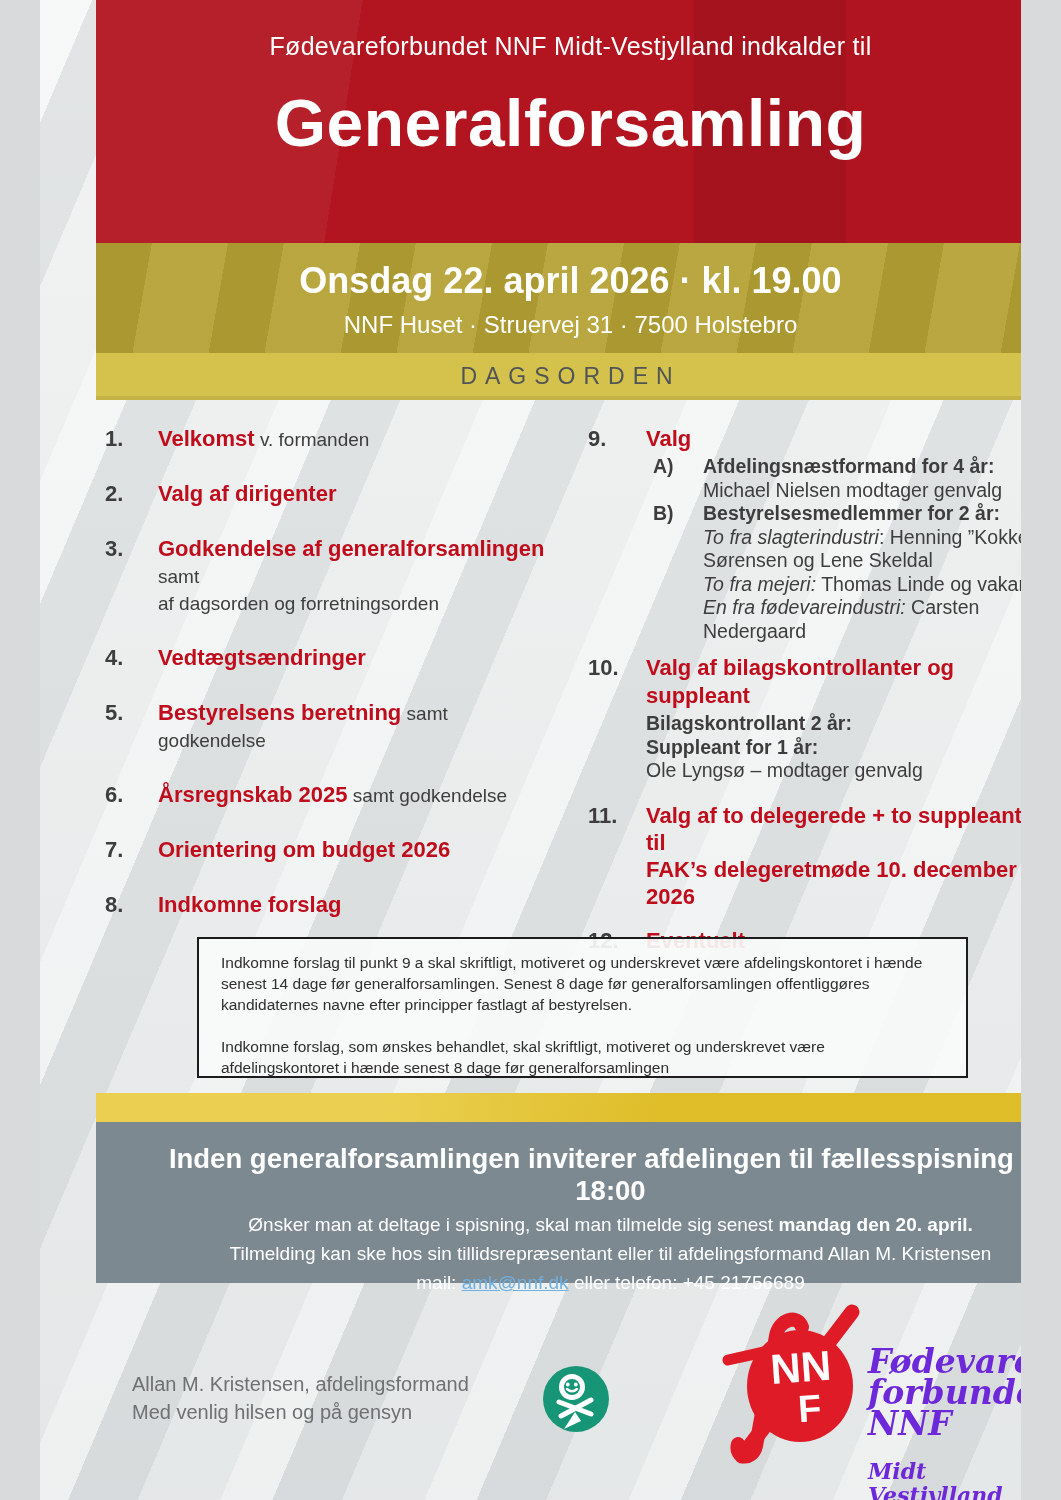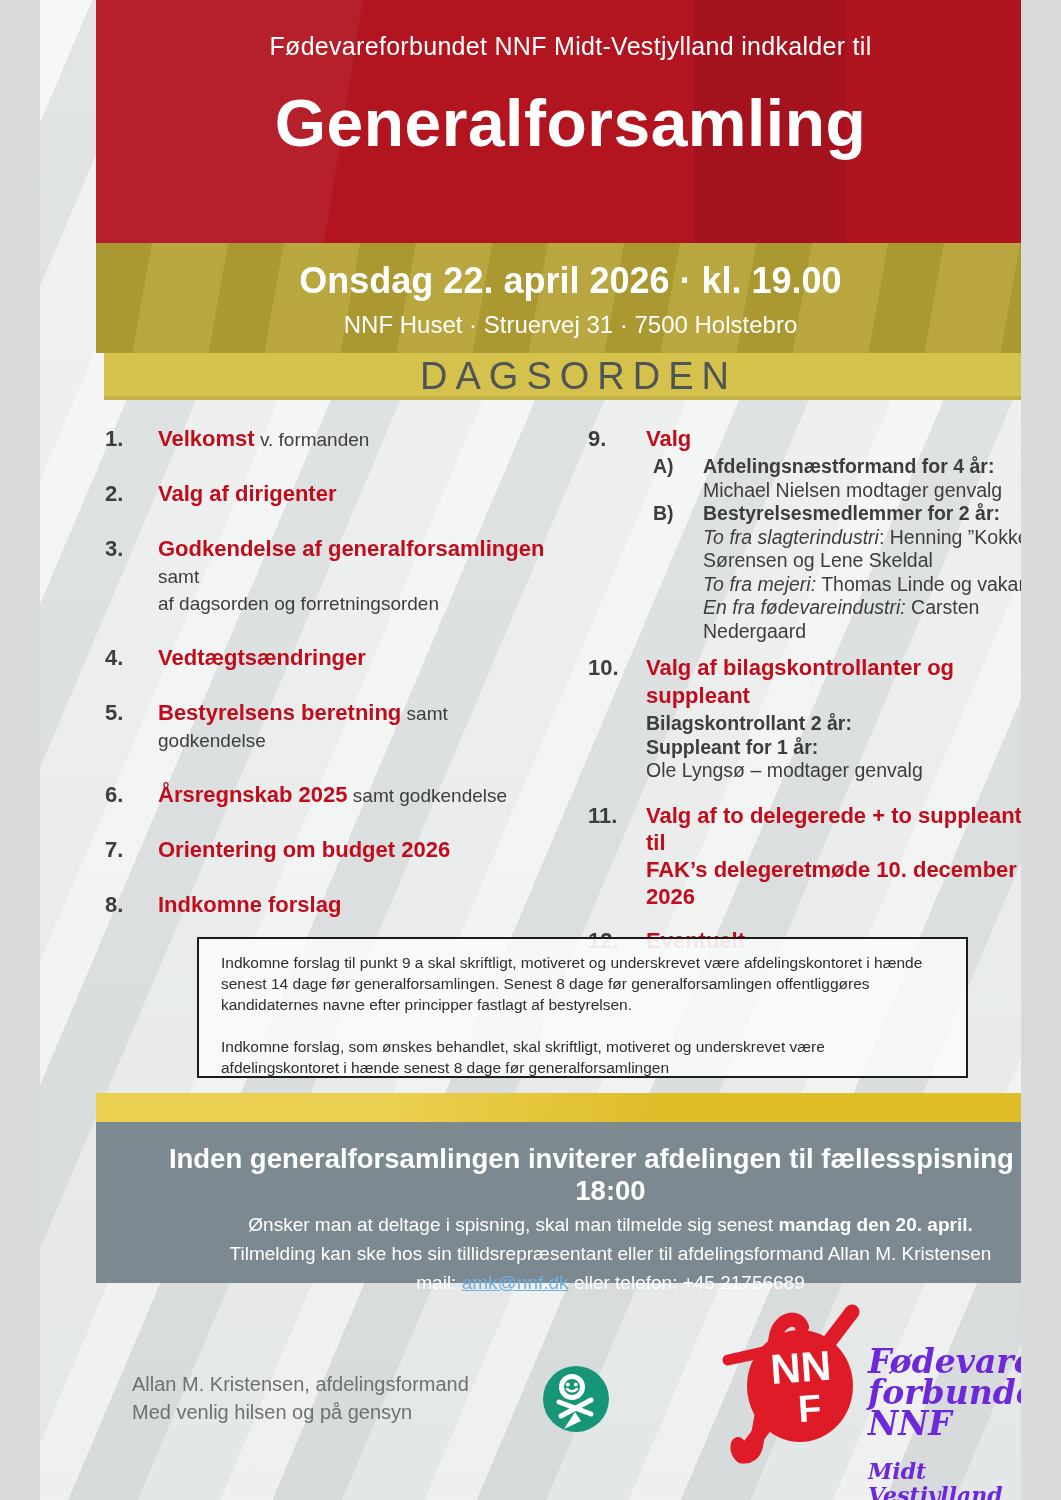--- a/index.html
+++ b/index.html
@@ -38,21 +38,21 @@
     color:#fff;text-align:center;
   }
   .date-line{padding-top:17px;font-size:36px;font-weight:bold;}
   .venue-line{margin-top:9px;font-size:24px;}
 
   
   .band-gold-light{
     top:353px;height:47px;background:#d5c24d;
     box-shadow:inset 0 -4px 0 rgba(0,0,0,.08);
     color:#4f5456;text-align:center;
-    font-size:38px;line-height:46px;letter-spacing:8px;margin-left:8px;
+    font-size:23px;line-height:46px;letter-spacing:8px;
   }
 
   
   .agenda-col{position:absolute;color:#3d3d3d;}
   .agenda-left{top:425px;left:65px;width:452px;}
   .agenda-right{top:425px;left:548px;width:462px;}
   .agenda-item{display:grid;grid-template-columns:53px 1fr;align-items:start;}
   .agenda-right .agenda-item{grid-template-columns:58px 1fr;}
   .agenda-left .agenda-item{margin-bottom:27px;}
   .agenda-right .agenda-item{margin-bottom:18px;}

